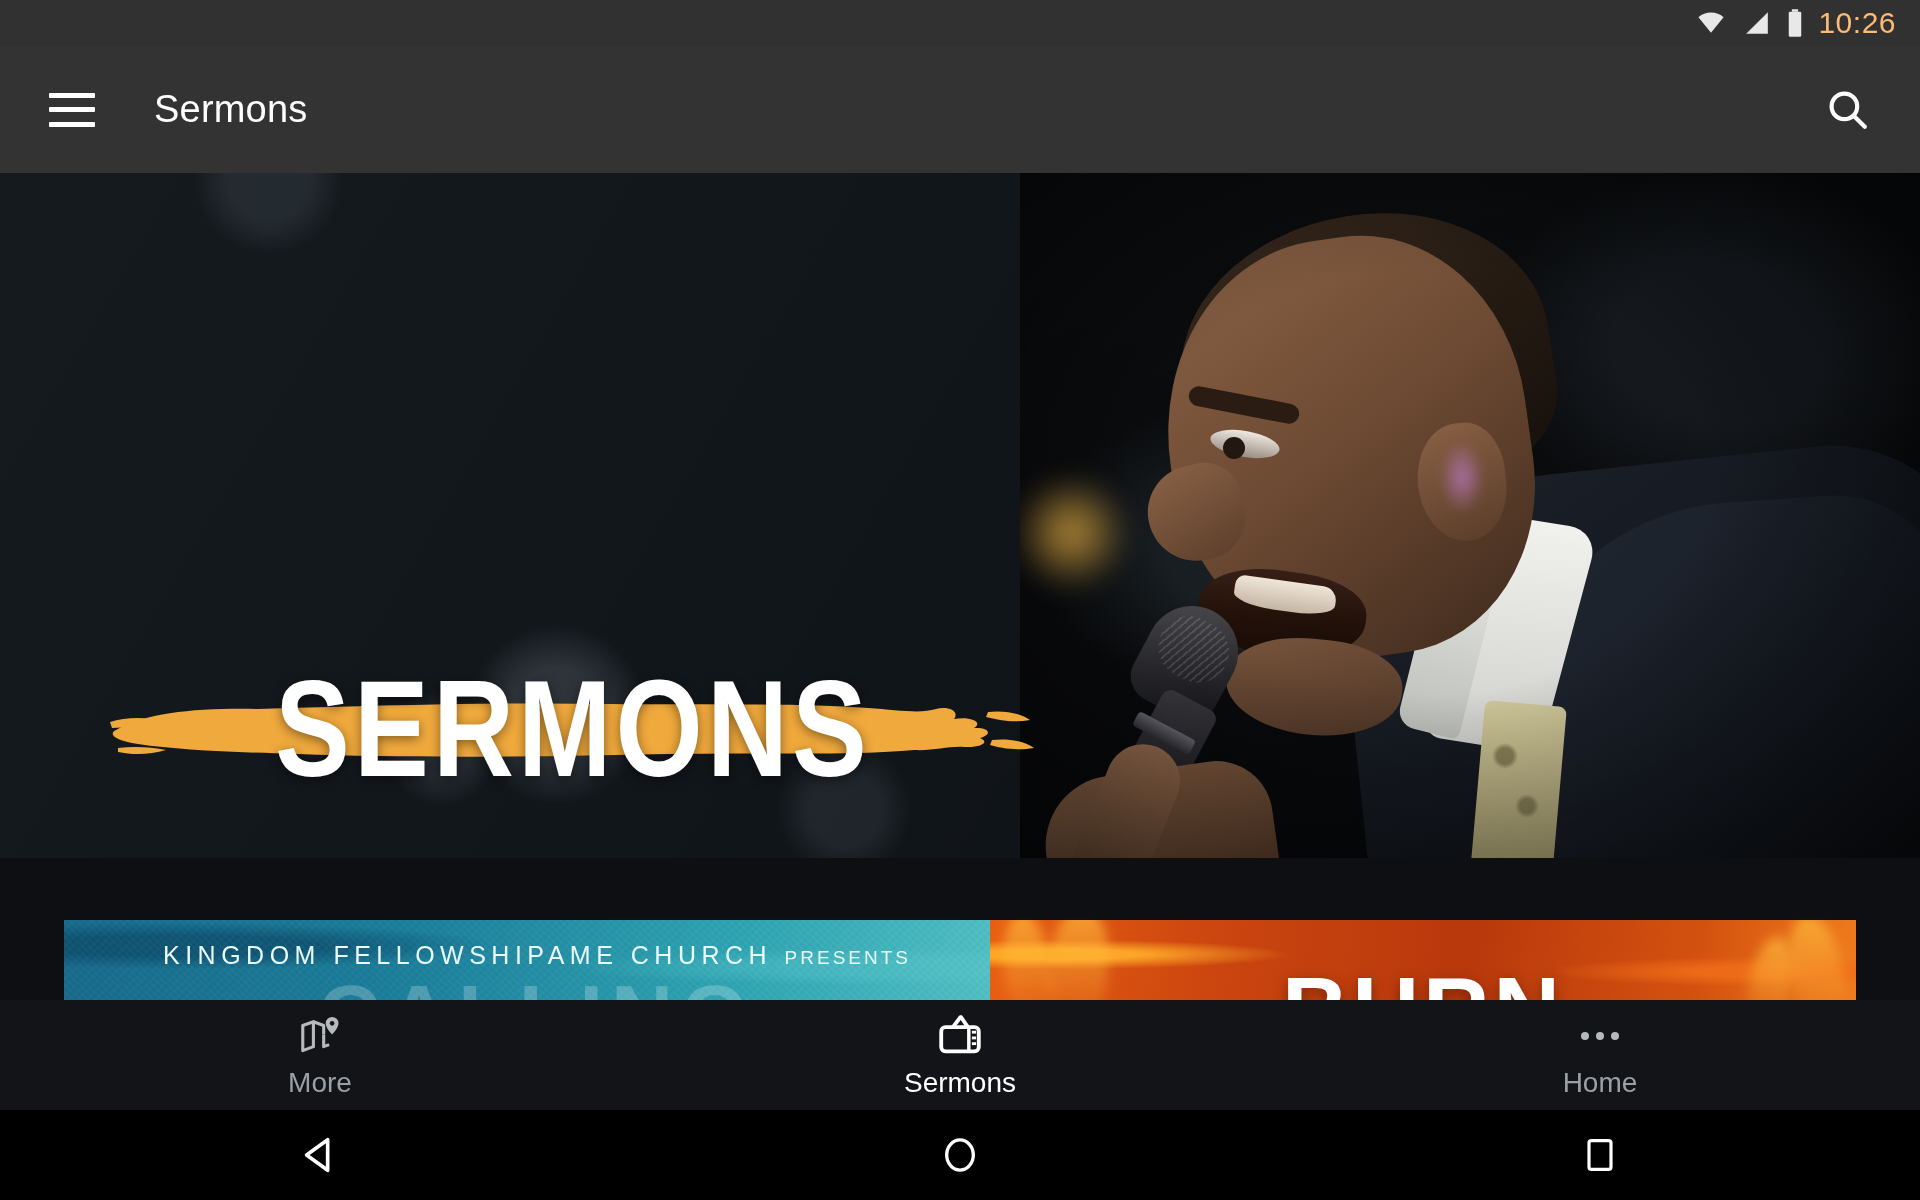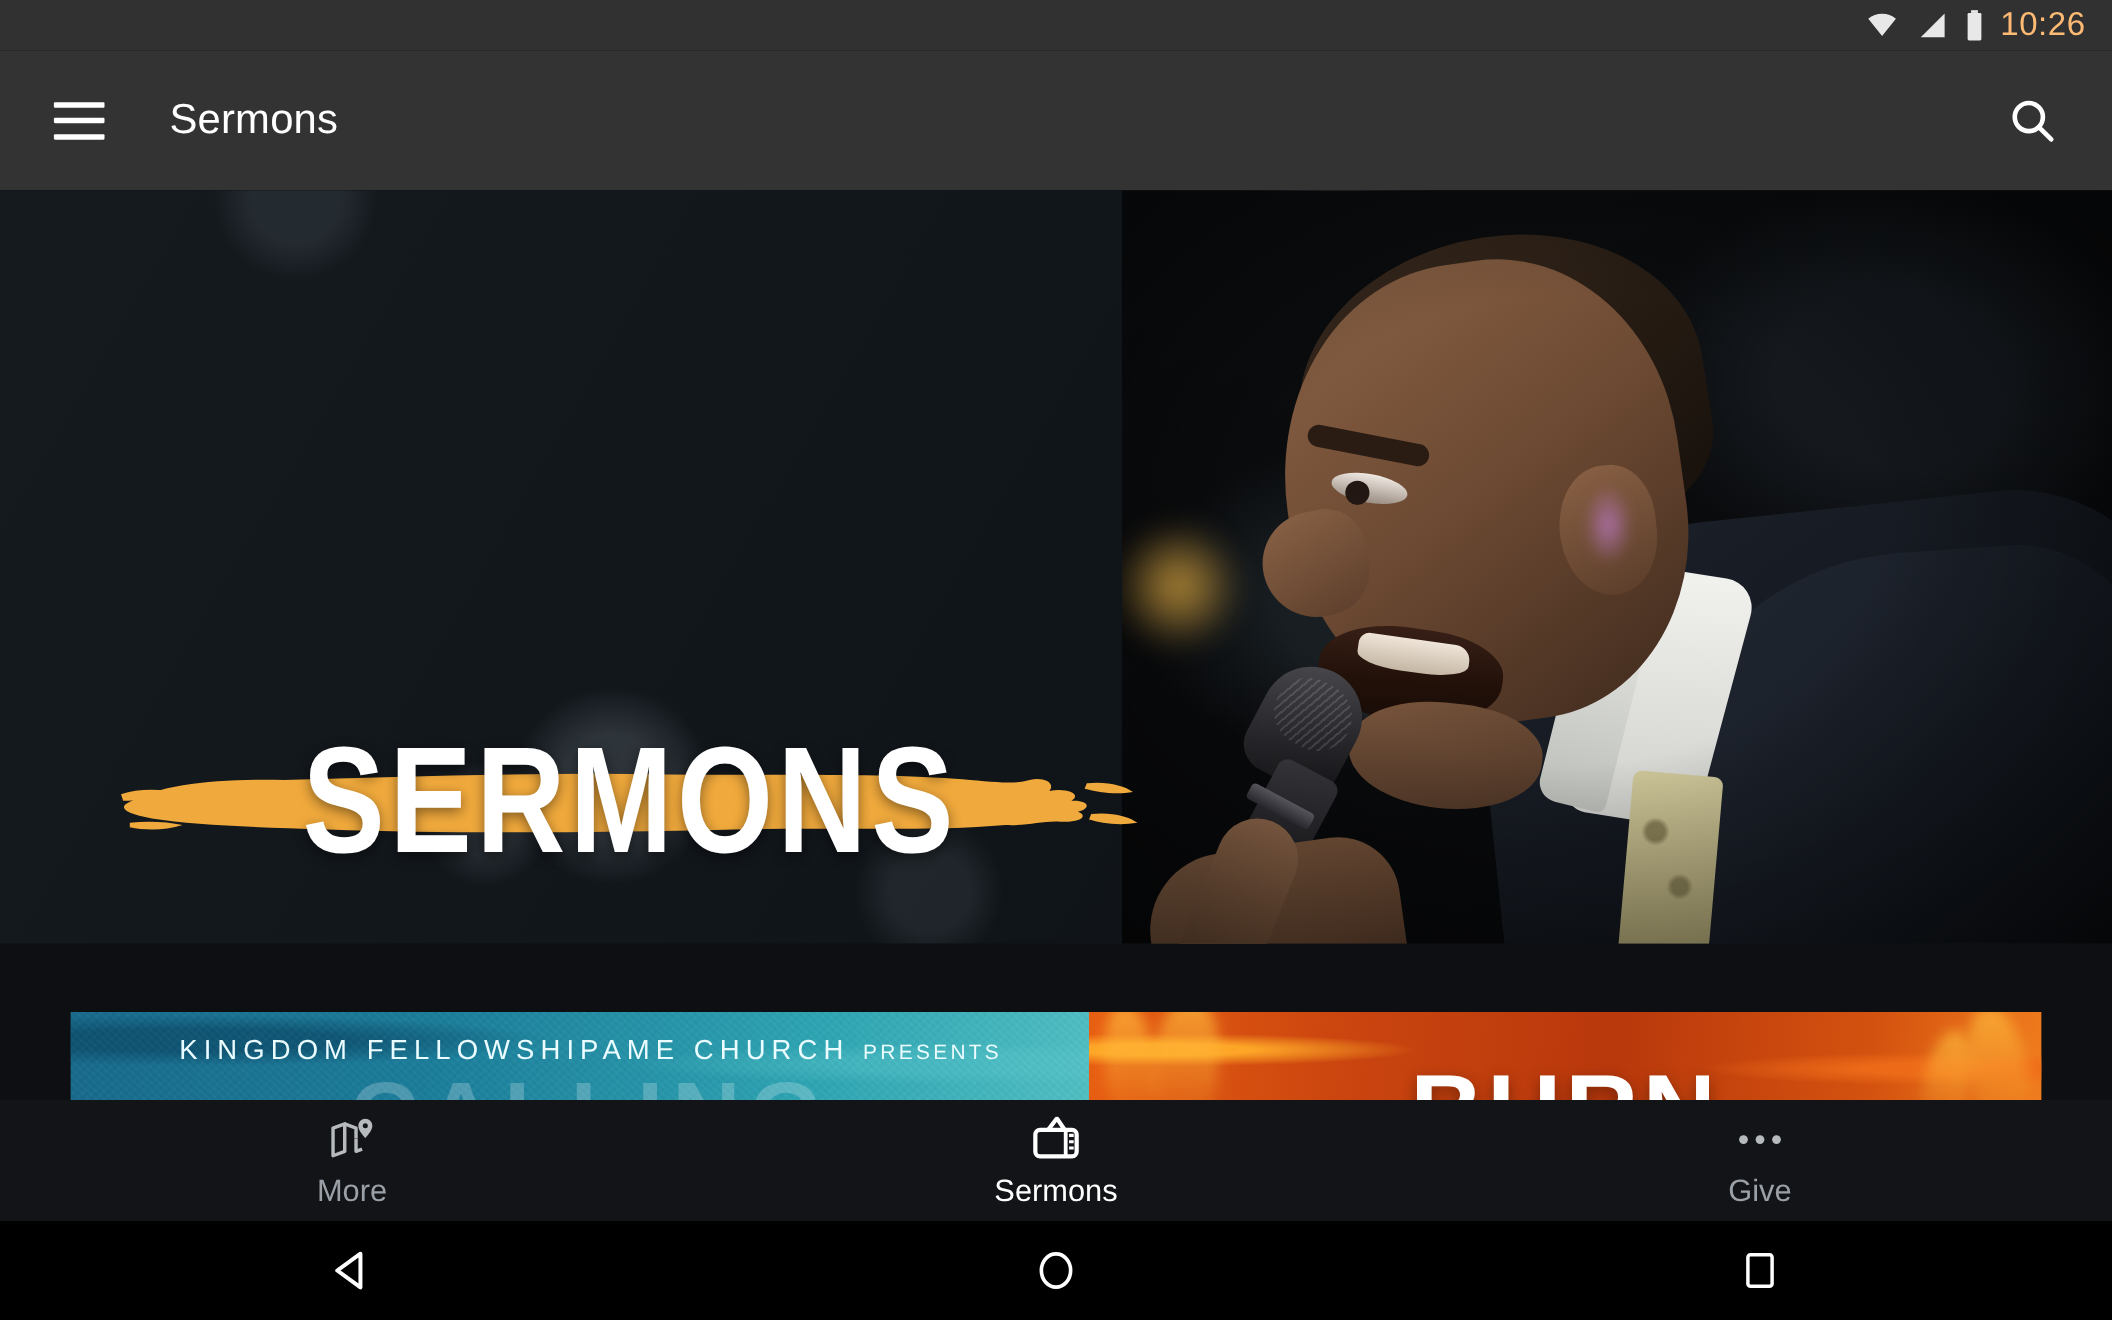--- a/index.html
+++ b/index.html
@@ -463,21 +463,21 @@
 
 
     <div class="navitem inactive">
       <span class="navicon">
         <svg width="46" height="24" viewBox="0 0 46 24">
           <circle cx="8" cy="12" r="4" fill="#b6babd"></circle>
           <circle cx="23" cy="12" r="4" fill="#b6babd"></circle>
           <circle cx="38" cy="12" r="4" fill="#b6babd"></circle>
         </svg>
       </span>
-      <span class="lbl">Give</span>
+      <span class="lbl">Home</span>
     </div>
   </div>
 
   <div class="sysnav">
     <div class="sysbtn">
       <svg width="46" height="46" viewBox="0 0 24 24">
         <path fill="none" stroke="#fff" stroke-width="1.9" stroke-linejoin="round" d="M16 4 5 12l11 8Z"></path>
       </svg>
     </div>
     <div class="sysbtn">

